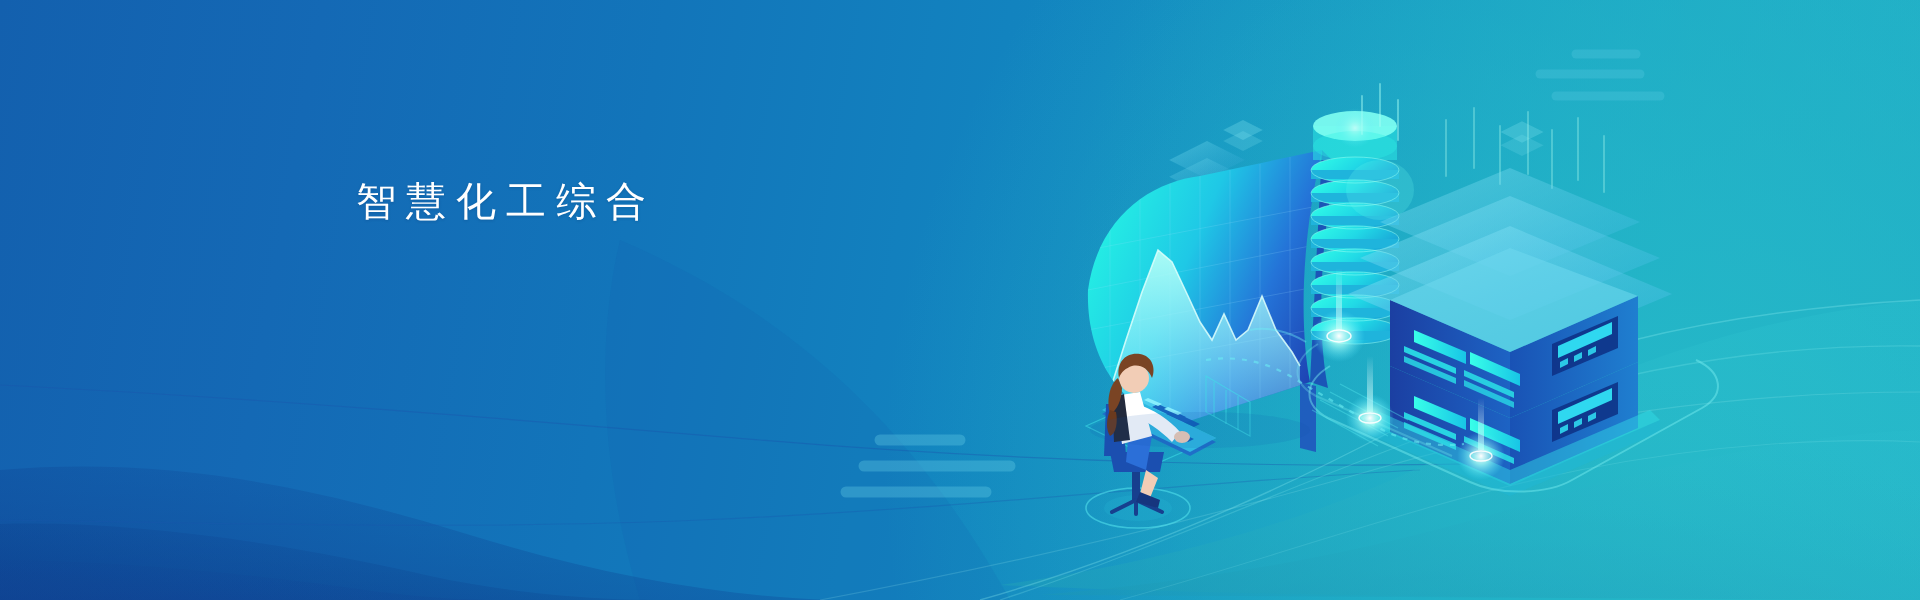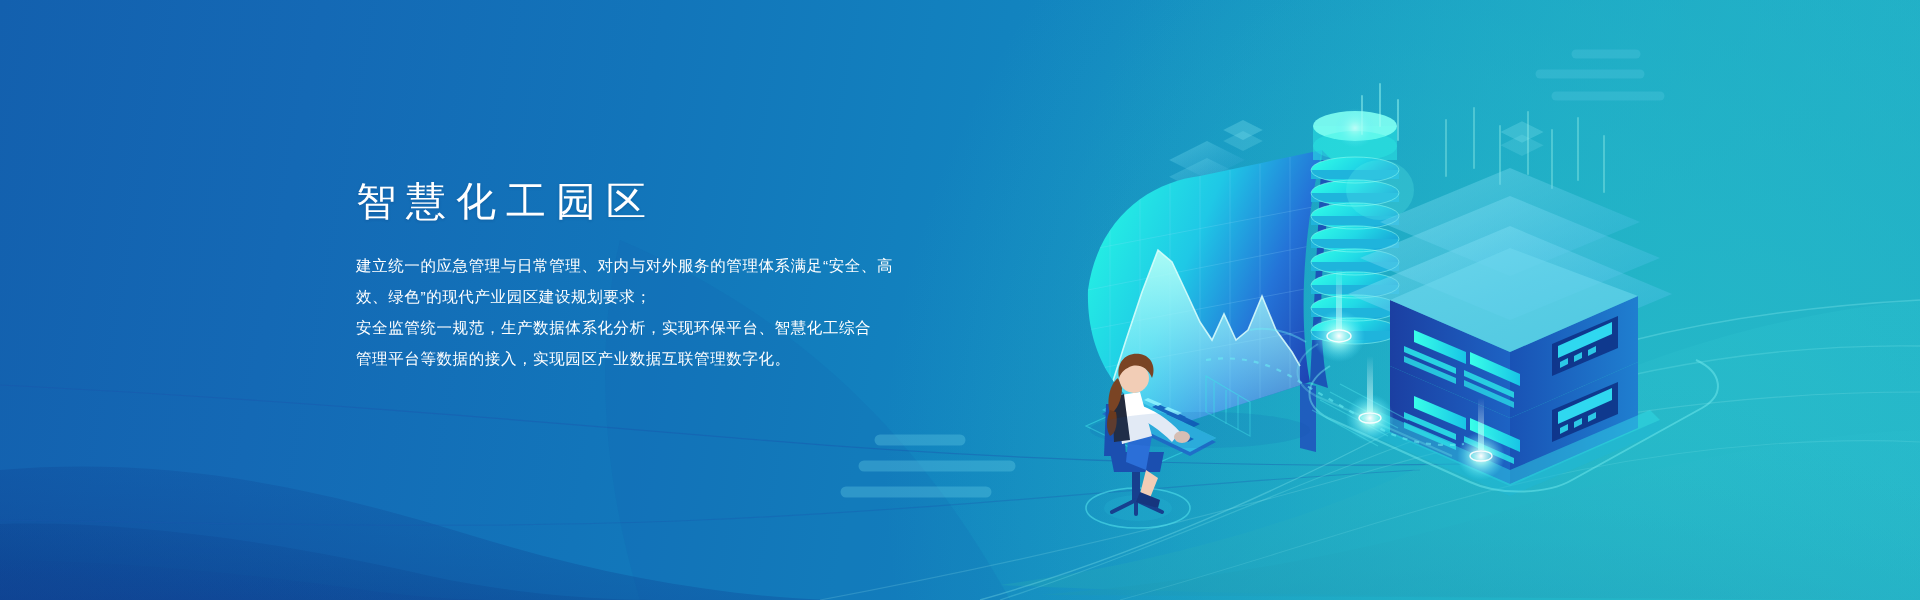--- a/index.html
+++ b/index.html
@@ -418,22 +418,16 @@
         <path d="M1110,410 C1106,420 1106,430 1110,436 C1116,434 1118,422 1116,412 Z" fill="#6a3a1e"></path>
       </g>
 
       <g>
         <ellipse cx="1200" cy="430" rx="110" ry="18" fill="#0e56ab" opacity="0.12"></ellipse>
       </g>
     </svg>
   </div>
 
   <div id="copy">
-    <div id="title">智慧化工园区</div>
-    <div id="desc">
-      <p>建立统一的应急管理与日常管理、对内与对外服务的管理体系满足“安全、高</p>
-      <p>效、绿色”的现代产业园区建设规划要求；</p>
-      <p>安全监管统一规范，生产数据体系化分析，实现环保平台、智慧化工综合</p>
-      <p>管理平台等数据的接入，实现园区产业数据互联管理数字化。</p>
-    </div>
+    <div id="title">智慧化工综合</div>
   </div>
 
 </div>
 
 </body></html>

